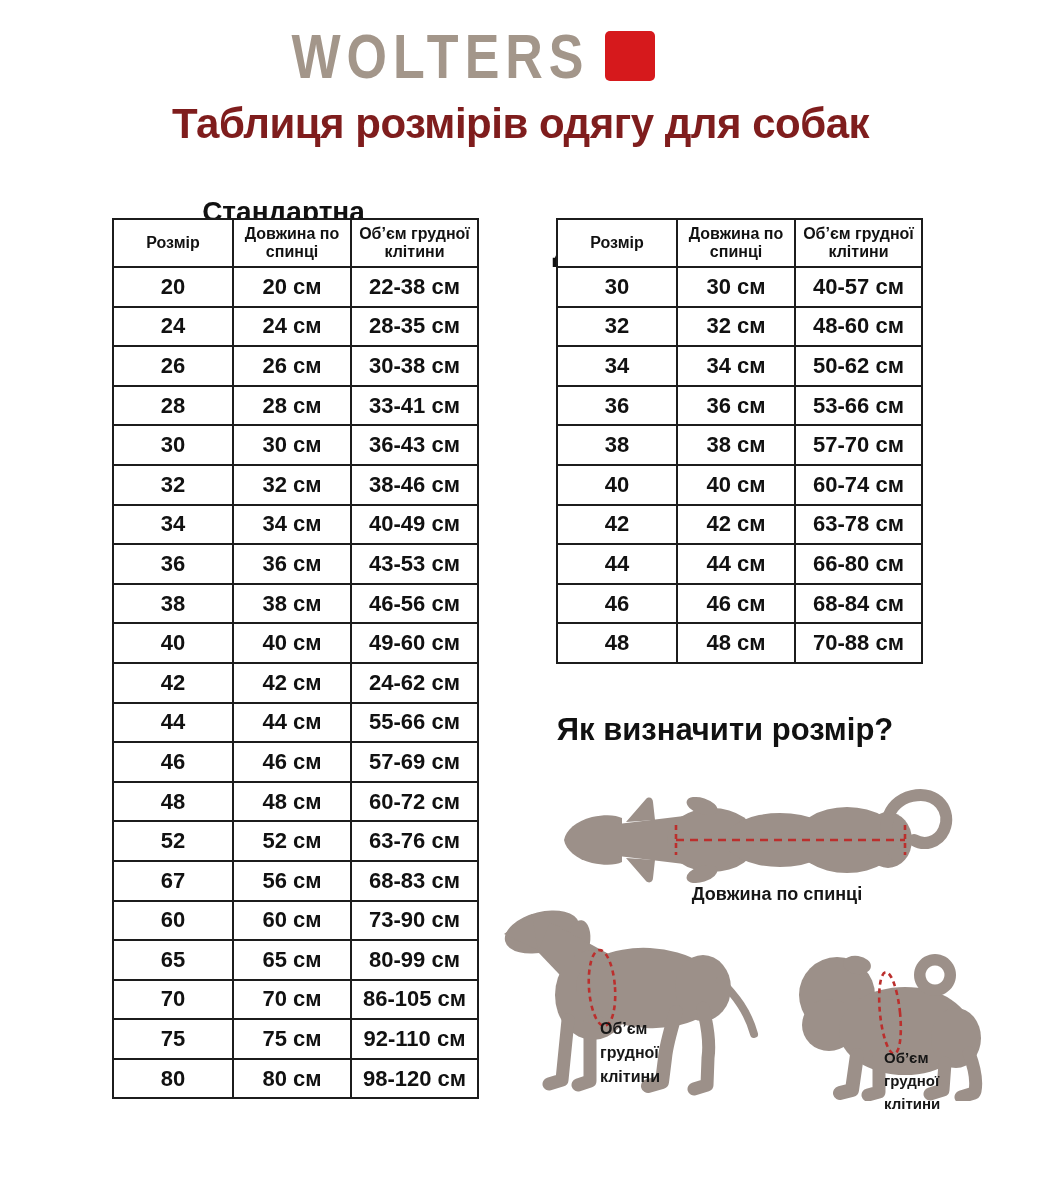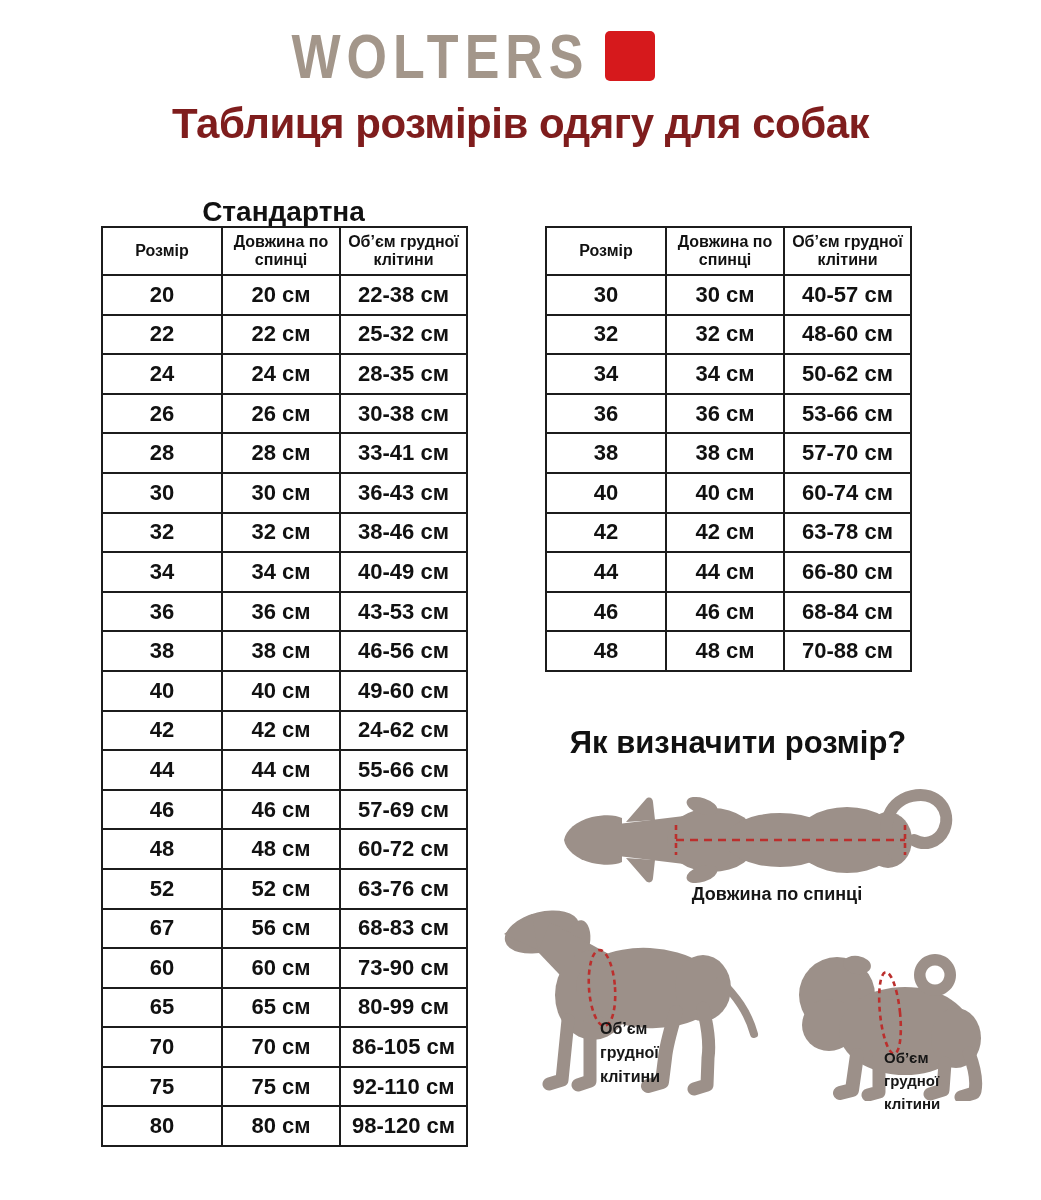--- a/index.html
+++ b/index.html
@@ -20,30 +20,30 @@
     transform:scaleY(1.22);transform-origin:center;line-height:1;
   }
   .logo-square{width:50px;height:50px;background:var(--accent);border-radius:5px;}
   .main-title{
     position:absolute;top:100px;left:0;width:1041px;margin:0;text-align:center;
     font-size:42px;font-weight:bold;letter-spacing:-0.5px;color:#7f1d1d;
   }
   .tbl-title{position:absolute;top:196px;text-align:center;font-size:28px;font-weight:bold;}
   .tbl-title.std{left:101px;width:365px;}
   .tbl-title.pug{left:545px;width:363px;margin-top:40px;}
-  table.size-table{position:absolute;top:226px;border-collapse:collapse;table-layout:fixed;background:#fff;}
+  table.size-table{position:absolute;top:218px;border-collapse:collapse;table-layout:fixed;background:#fff;margin-left:11px;}
   table.size-table.std{left:101px;width:365px;}
   table.size-table.pug{left:545px;width:365px;}
   .size-table th,.size-table td{
     border:2px solid #1c1c1c;text-align:center;vertical-align:middle;
     font-weight:bold;padding:0 2px;overflow:hidden;
   }
   .size-table th{height:46px;font-size:16px;line-height:1.15;white-space:pre-line;}
   .size-table td{height:37.6px;font-size:22px;}
-  .how-title{position:absolute;top:712px;left:505px;width:440px;margin:13px;text-align:center;font-size:31px;font-weight:bold;}
+  .how-title{position:absolute;top:712px;left:505px;width:440px;margin:0;text-align:center;font-size:31px;font-weight:bold;}
   .dog-svg{position:absolute;}
   #topview-svg{left:552px;top:768px;width:410px;height:118px;}
   #bigdog-svg{left:498px;top:900px;width:270px;height:200px;}
   #pug-svg{left:793px;top:943px;width:205px;height:158px;}
   .sil{fill:var(--sil);}
   .sil-stroke{fill:none;stroke:var(--sil);stroke-linecap:round;stroke-linejoin:round;}
   .measure{fill:none;stroke:var(--meas);stroke-width:2.6;}
   .dash{stroke-dasharray:8 6;}
   .dash-s{stroke-dasharray:5 4;}
   .measure-label{position:absolute;font-weight:bold;color:#161616;}
@@ -80,25 +80,20 @@
 спинці</th>
           <th>Об’єм грудної
 клітини</th>
         </tr>
       </thead>
       <tbody>
         <tr>
           <td>20</td>
           <td>20 см</td>
           <td>22-38 см</td>
-        </tr>
-        <tr>
-          <td>22</td>
-          <td>22 см</td>
-          <td>25-32 см</td>
         </tr>
         <tr>
           <td>24</td>
           <td>24 см</td>
           <td>28-35 см</td>
         </tr>
         <tr>
           <td>26</td>
           <td>26 см</td>
           <td>30-38 см</td>

